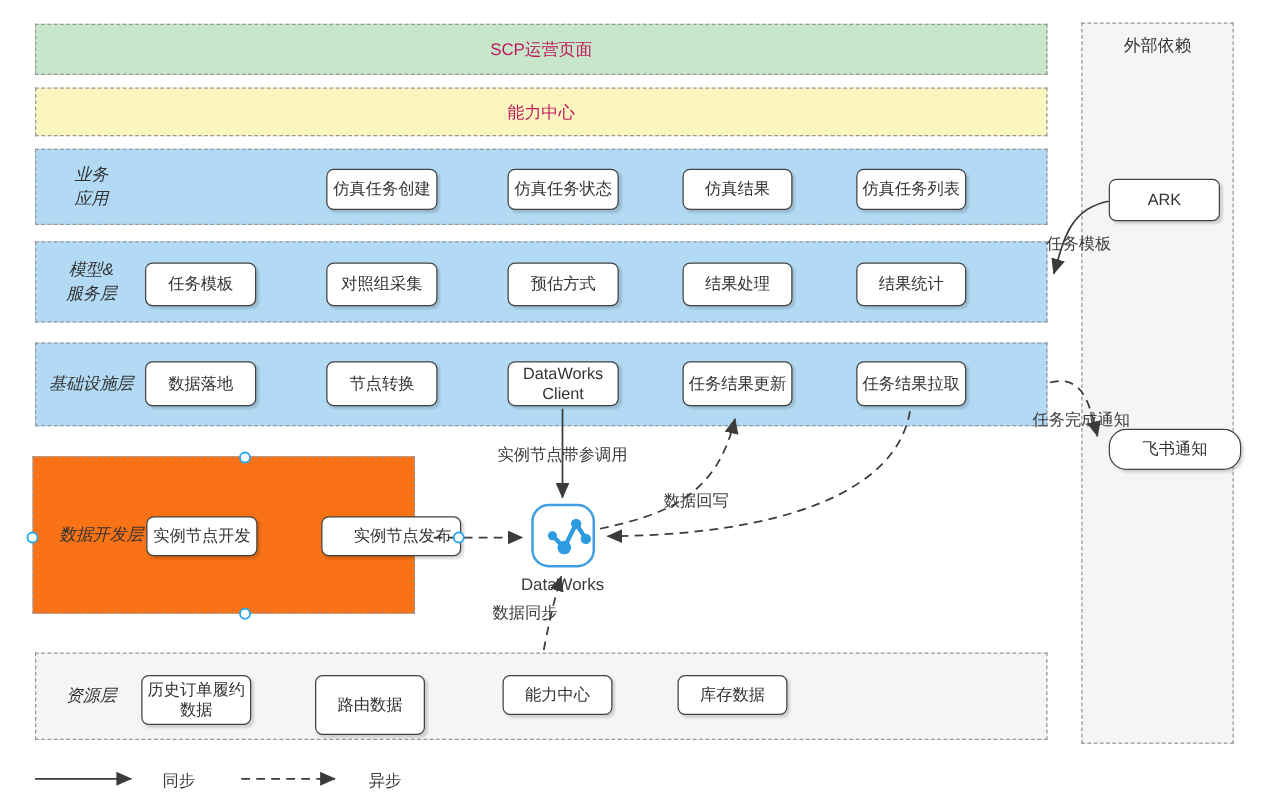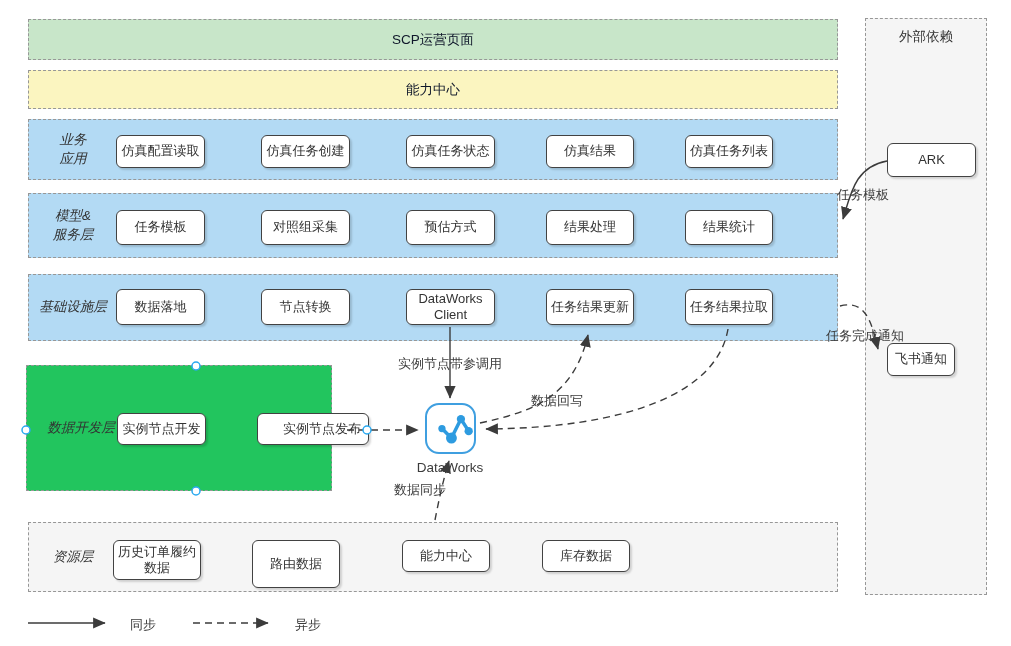--- a/index.html
+++ b/index.html
@@ -8,27 +8,27 @@
     font-family:"Liberation Sans","DejaVu Sans",sans-serif;
     color:#333; overflow:hidden; background:#fff;
   }
   .band { position:absolute; border:1px dashed #979797; box-sizing:border-box; }
   .band-full { left:28px; width:810px; }
   .band-green  { top:19px;  height:41px; background:#c8e6c9; }
   .band-yellow { top:70px;  height:39px; background:#fbf5c0; }
   .band-blue1  { top:119px; height:61px; background:#b3daf4; }
   .band-blue2  { top:193px; height:65px; background:#b3daf4; }
   .band-blue3  { top:274px; height:67px; background:#b3daf4; }
-  .band-purple { left:26px; top:365px; width:306px; height:126px; background:#22c55e; }
+  .band-purple { left:26px; top:365px; width:306px; height:126px; background:#f97316; }
   .band-gray   { top:522px; height:70px; background:#f5f5f5; }
   .panel-ext   { left:865px; top:18px; width:122px; height:577px; background:#f5f5f5;
                  border:1px dashed #979797; position:absolute; box-sizing:border-box; }
   .center-label { position:absolute; left:0; right:0; top:0; bottom:0;
                   display:flex; align-items:center; justify-content:center;
-                  font-size:13.5px; color:#0f172a; }
+                  font-size:13.5px; color:#be185d; }
   .band-label { position:absolute; left:0; top:0; bottom:0; width:88px;
                 display:flex; flex-direction:column; align-items:center; justify-content:center;
                 font-size:13.5px; line-height:1.35; text-align:center;font-style:italic; }
   .box { position:absolute; background:#fff; border:1px solid #424242; border-radius:6px;
          display:flex; align-items:center; justify-content:center; text-align:center;
          font-size:13px; line-height:1.25; color:#333;
          box-shadow:2px 2px 2px rgba(0,0,0,0.15); box-sizing:border-box; padding:2px; }
   
   .c1{left:116px;width:89px;} .c2{left:261px;width:89px;} .c3{left:406px;width:89px;}
   .c4{left:546px;width:88px;} .c5{left:685px;width:88px;}
@@ -52,21 +52,20 @@
   <div class="band band-full band-yellow">
     <div class="center-label">能力中心</div>
   </div>
 
   <div class="band band-full band-blue1">
     <div class="band-label">
       <span>业务</span>
       <span>应用</span>
     </div>
   </div>
-  <div class="box c1 r1">仿真配置读取</div>
   <div class="box c2 r1">仿真任务创建</div>
   <div class="box c3 r1">仿真任务状态</div>
   <div class="box c4 r1">仿真结果</div>
   <div class="box c5 r1">仿真任务列表</div>
 
   <div class="band band-full band-blue2">
     <div class="band-label">
       <span>模型&amp;</span>
       <span>服务层</span>
     </div>
@@ -103,21 +102,21 @@
   </div>
   <div class="box" style="left:113px;top:540px;width:88px;height:40px;">历史订单履约数据</div>
   <div class="box" style="left:252px;top:540px;width:88px;height:48px;">路由数据</div>
   <div class="box" style="left:402px;top:540px;width:88px;height:32px;">能力中心</div>
   <div class="box" style="left:542px;top:540px;width:88px;height:32px;">库存数据</div>
 
   <div class="panel-ext">
     <div class="ext-title">外部依赖</div>
   </div>
   <div class="box" style="left:887px;top:143px;width:89px;height:34px;">ARK</div>
-  <div class="box" style="left:887px;top:343px;width:68px;height:33px;">飞书通知</div>
+  <div class="box" style="left:887px;top:343px;width:106px;height:33px;border-radius:14px;">飞书通知</div>
 
   <div class="hub">
     <svg width="44" height="44" viewBox="0 0 51 51">
       <g stroke="#2d9be0" stroke-width="4" fill="none">
         <path d="M15,25 L26,36 L37,14 L46,28"></path>
       </g>
       <g fill="#2d9be0">
         <circle cx="15" cy="25" r="4.2"></circle>
         <circle cx="26" cy="36" r="6.3"></circle>
         <circle cx="37" cy="14" r="4.8"></circle>

